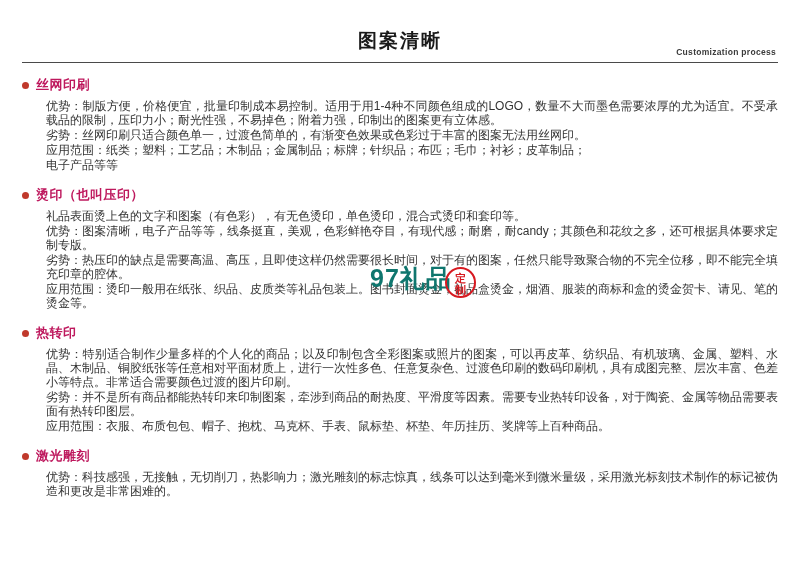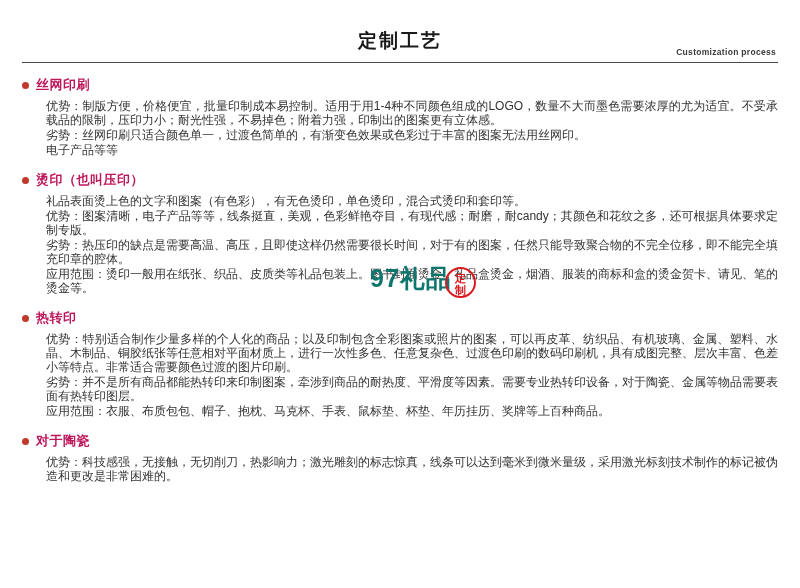--- a/index.html
+++ b/index.html
@@ -115,34 +115,35 @@
     padding-top: 3px;
     box-sizing: border-box;
   }
 </style>
 </head>
 <body>
 
 <div class="page">
 
   <div class="header">
-    <div class="header-title">定制工艺</div>
+    <div class="header-title">图案清晰</div>
     <div class="header-sub">Customization process</div>
     <div class="header-rule"></div>
   </div>
 
   <div class="content">
 
     <div class="section">
       <div class="section-head">
         <span class="bullet"></span>
         <span class="section-title">丝网印刷</span>
       </div>
       <p class="para">优势：制版方便，价格便宜，批量印制成本易控制。适用于用1-4种不同颜色组成的LOGO，数量不大而墨色需要浓厚的尤为适宜。不受承载品的限制，压印力小；耐光性强，不易掉色；附着力强，印制出的图案更有立体感。</p>
       <p class="para">劣势：丝网印刷只适合颜色单一，过渡色简单的，有渐变色效果或色彩过于丰富的图案无法用丝网印。</p>
+      <p class="para">应用范围：纸类；塑料；工艺品；木制品；金属制品；标牌；针织品；布匹；毛巾；衬衫；皮革制品；</p>
       <p class="para">电子产品等等</p>
     </div>
 
     <div class="section">
       <div class="section-head">
         <span class="bullet"></span>
         <span class="section-title">烫印（也叫压印）</span>
       </div>
       <p class="para">礼品表面烫上色的文字和图案（有色彩），有无色烫印，单色烫印，混合式烫印和套印等。</p>
       <p class="para">优势：图案清晰，电子产品等等，线条挺直，美观，色彩鲜艳夺目，有现代感；耐磨，耐candy；其颜色和花纹之多，还可根据具体要求定制专版。</p>
@@ -156,21 +157,21 @@
         <span class="section-title">热转印</span>
       </div>
       <p class="para">优势：特别适合制作少量多样的个人化的商品；以及印制包含全彩图案或照片的图案，可以再皮革、纺织品、有机玻璃、金属、塑料、水晶、木制品、铜胶纸张等任意相对平面材质上，进行一次性多色、任意复杂色、过渡色印刷的数码印刷机，具有成图完整、层次丰富、色差小等特点。非常适合需要颜色过渡的图片印刷。</p>
       <p class="para">劣势：并不是所有商品都能热转印来印制图案，牵涉到商品的耐热度、平滑度等因素。需要专业热转印设备，对于陶瓷、金属等物品需要表面有热转印图层。</p>
       <p class="para">应用范围：衣服、布质包包、帽子、抱枕、马克杯、手表、鼠标垫、杯垫、年历挂历、奖牌等上百种商品。</p>
     </div>
 
     <div class="section">
       <div class="section-head">
         <span class="bullet"></span>
-        <span class="section-title">对于陶瓷</span>
+        <span class="section-title">激光雕刻</span>
       </div>
       <p class="para">优势：科技感强，无接触，无切削刀，热影响力；激光雕刻的标志惊真，线条可以达到毫米到微米量级，采用激光标刻技术制作的标记被伪造和更改是非常困难的。</p>
 
     </div>
 
   </div>
 
   <div class="watermark">
     <span class="wm-text">97礼品</span>
     <span class="wm-badge">

